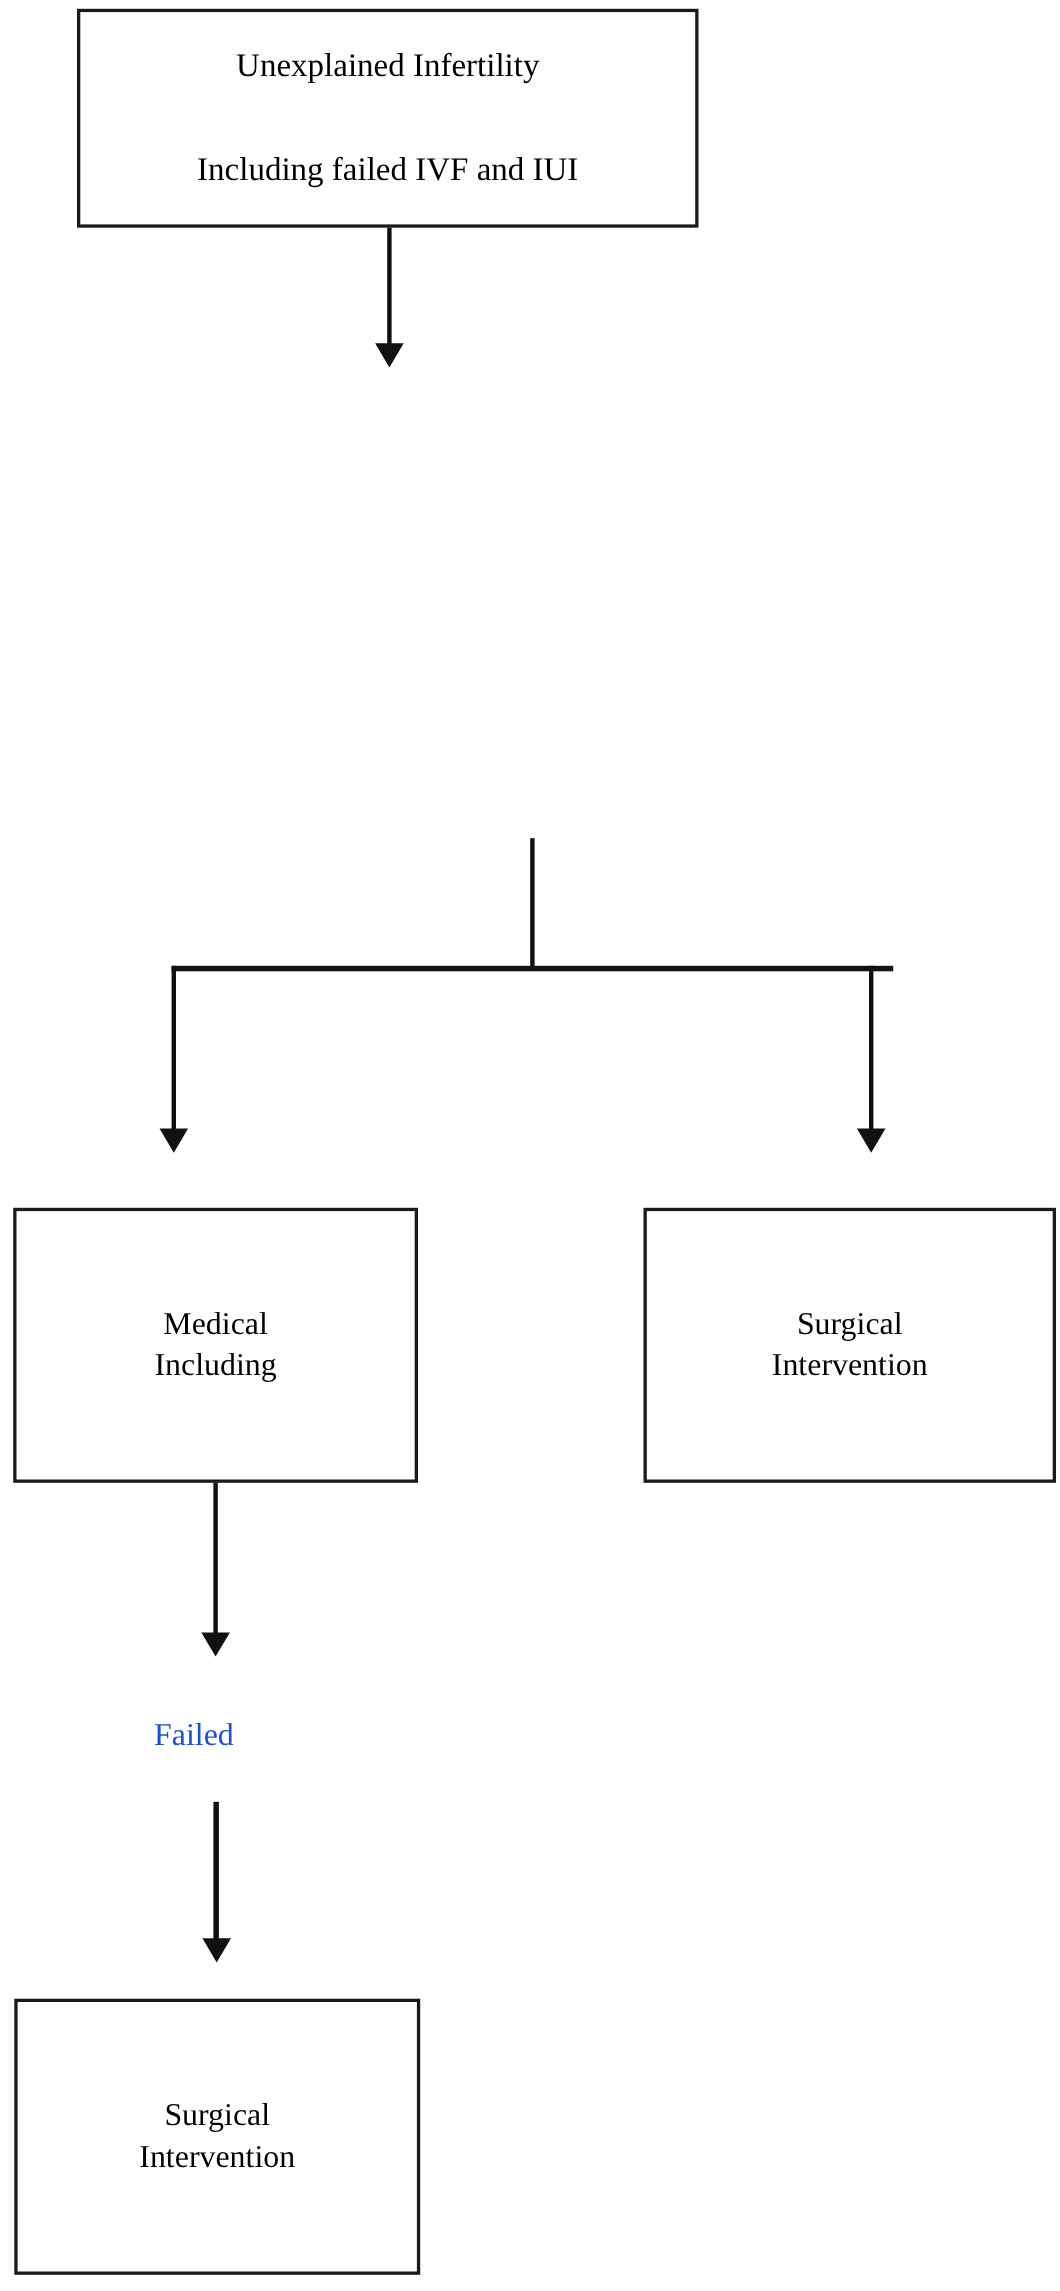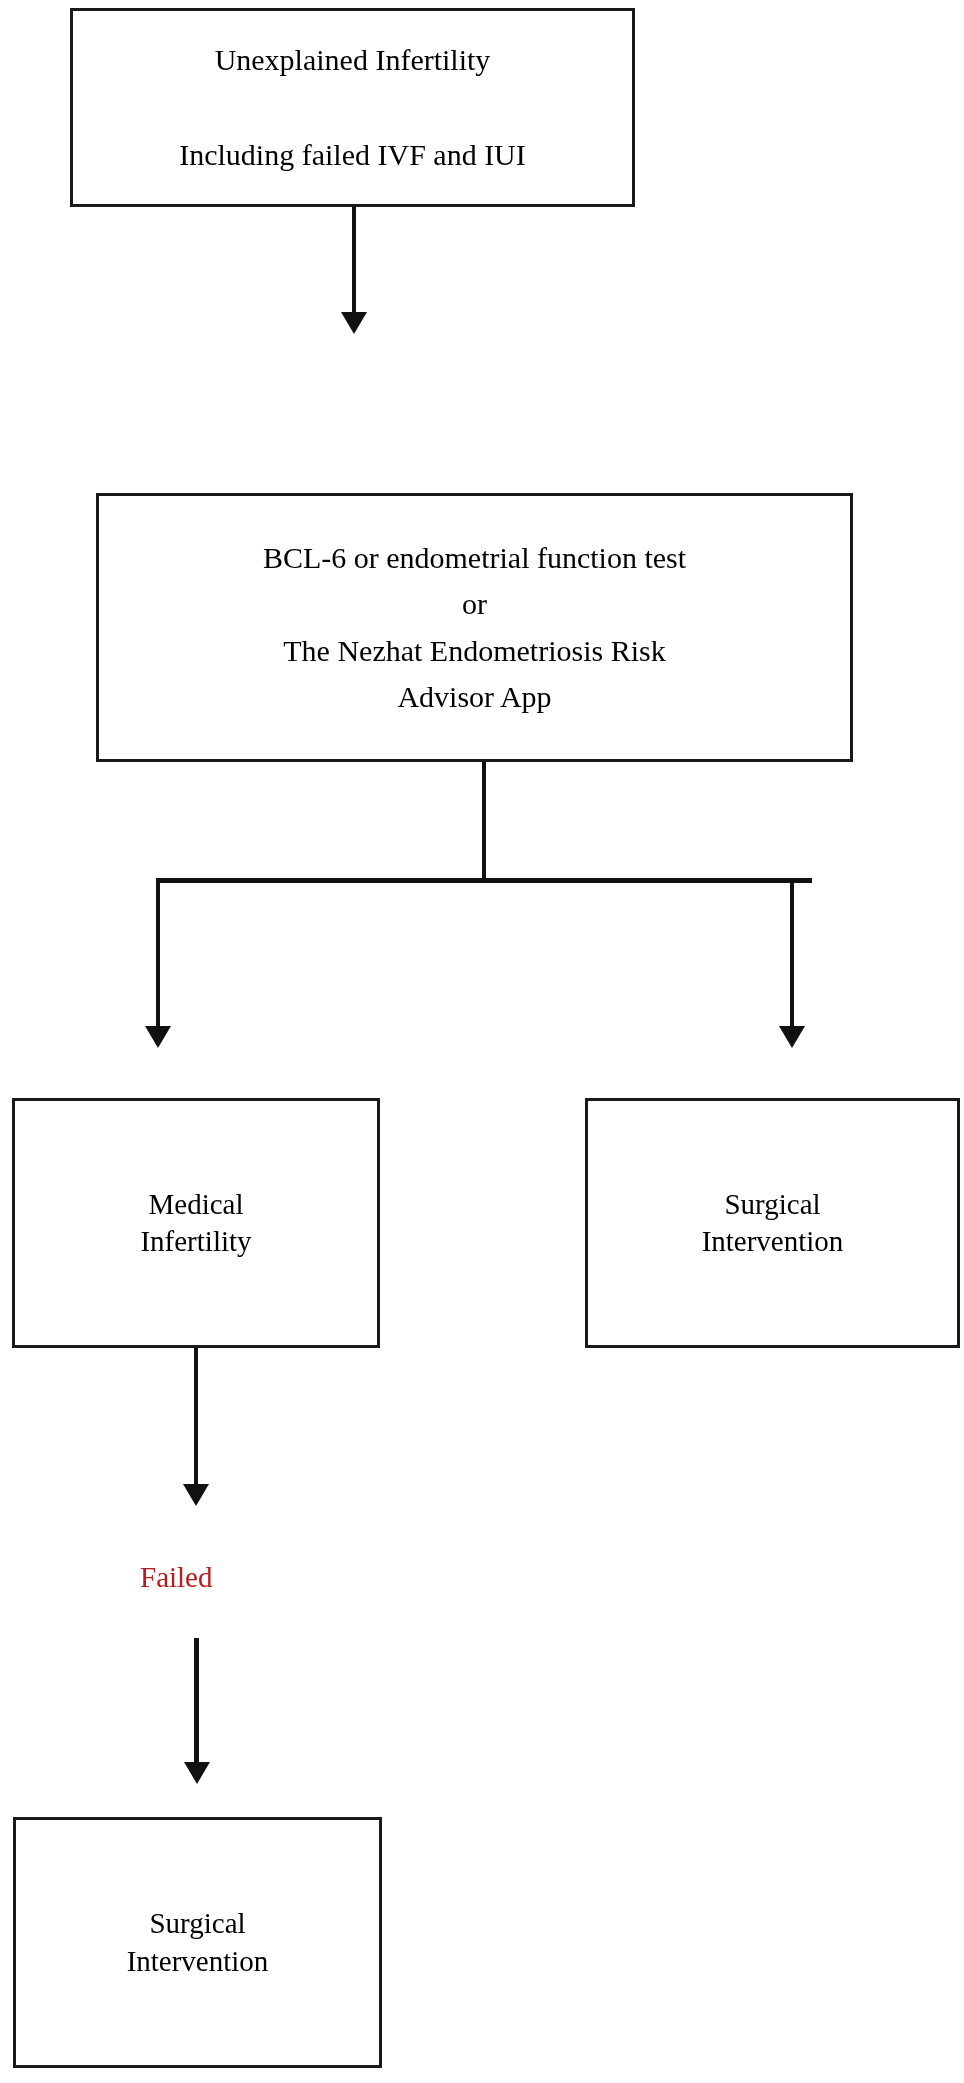--- a/index.html
+++ b/index.html
@@ -103,54 +103,48 @@
   
   #conn-failed-to-surgical-line     { left: 194px; top: 1638px; height: 128px; width: 5px; }
   #conn-failed-to-surgical-arrow    { left: 184px; top: 1762px; }
 
   
   .edge-label {
     position: absolute;
     font-size: 29px;
     line-height: 1;
     white-space: nowrap;
-    color: #b91c1c;
+    color: #1d4ed8;
   }
   #label-failed { left: 140px; top: 1563px; }
 </style>
 </head>
 <body>
 
 <div id="canvas">
 
   <div class="node" id="node-unexplained-infertility">
     <span class="line">Unexplained Infertility</span>
     <span class="line">Including failed IVF and IUI</span>
   </div>
 
   <div class="vline" id="conn-infertility-to-tests-line"></div>
   <div class="arrowhead" id="conn-infertility-to-tests-arrow"></div>
 
-  <div class="node" id="node-diagnostic-tests">
-    <span class="line">BCL-6 or endometrial function test</span>
-    <span class="line">or</span>
-    <span class="line">The Nezhat Endometriosis Risk</span>
-    <span class="line">Advisor App</span>
-  </div>
 
   <div class="vline" id="conn-tests-to-split-line"></div>
   <div class="hline" id="conn-split-bar"></div>
   <div class="vline" id="conn-split-left-line"></div>
   <div class="arrowhead" id="conn-split-left-arrow"></div>
   <div class="vline" id="conn-split-right-line"></div>
   <div class="arrowhead" id="conn-split-right-arrow"></div>
 
   <div class="node" id="node-medical-management">
     <span class="line">Medical</span>
-    <span class="line">Infertility</span>
+    <span class="line">Including</span>
   </div>
 
   <div class="node" id="node-surgical-intervention-right">
     <span class="line">Surgical</span>
     <span class="line">Intervention</span>
   </div>
 
   <div class="vline" id="conn-medical-to-failed-line"></div>
   <div class="arrowhead" id="conn-medical-to-failed-arrow"></div>
 

